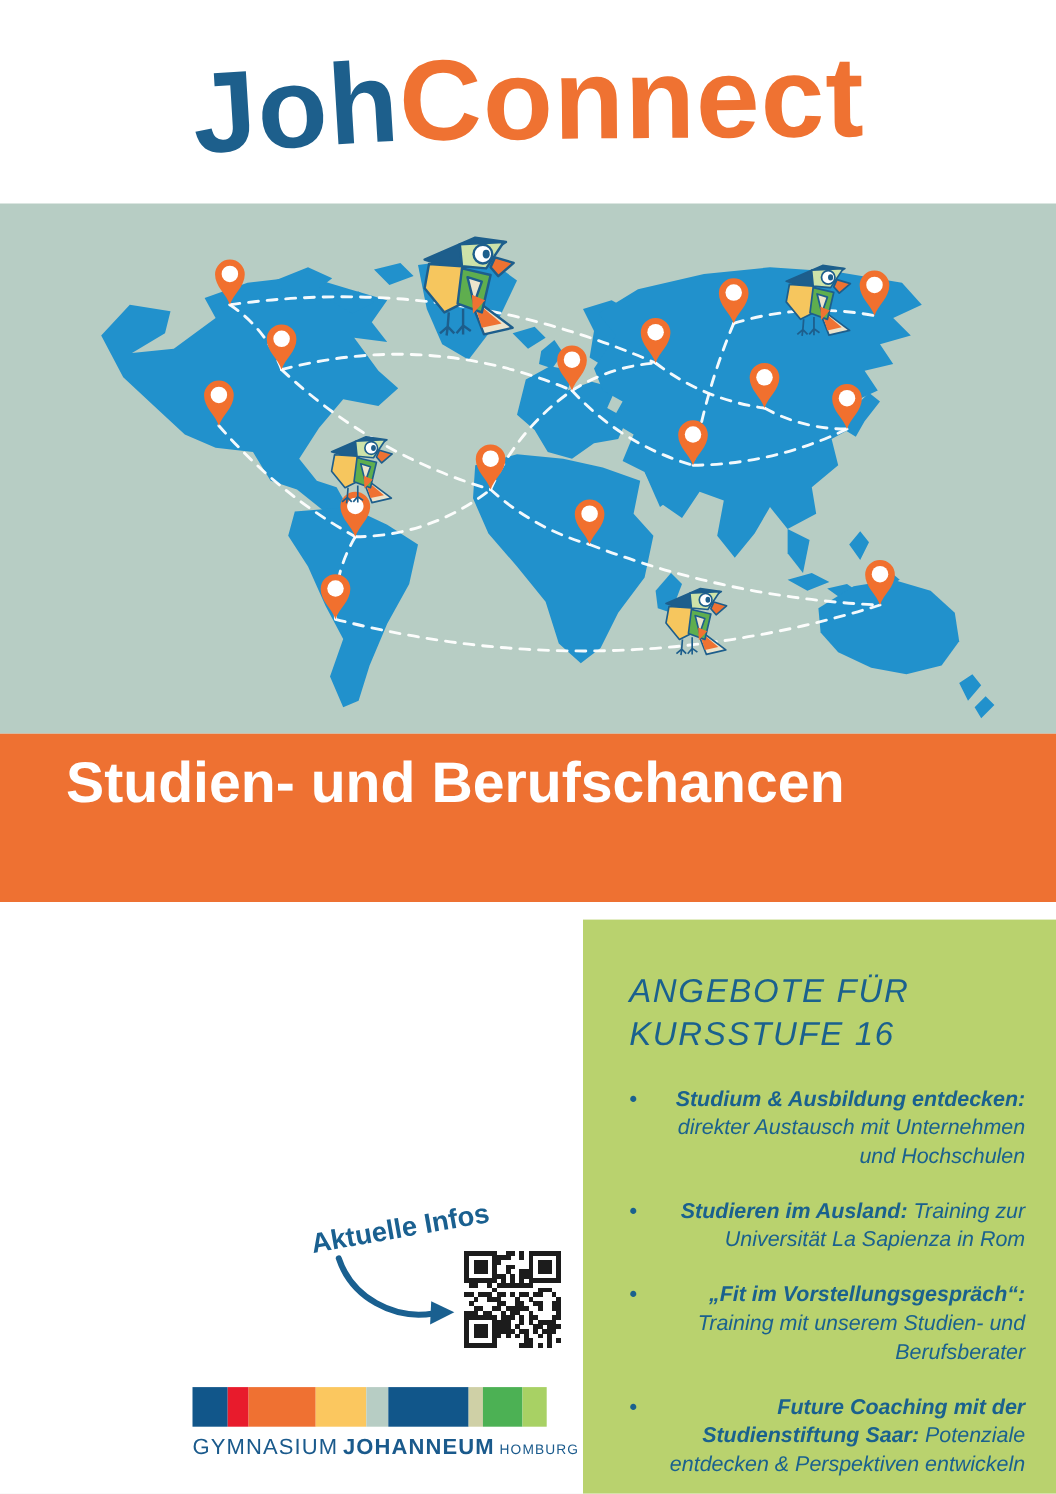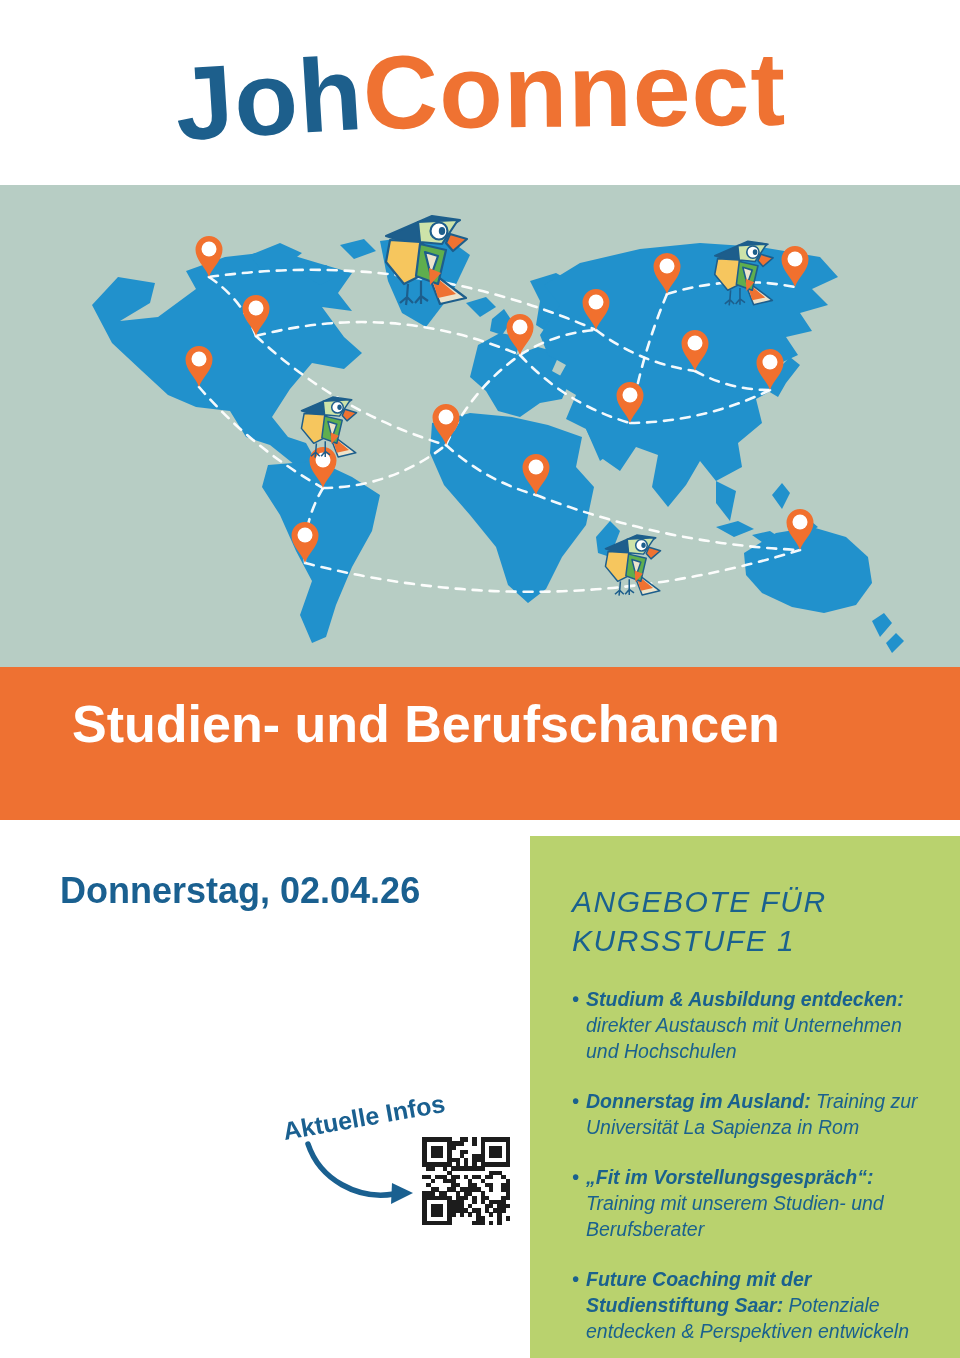--- a/index.html
+++ b/index.html
@@ -26,21 +26,21 @@
   }
   .map-section svg{display:block;}
   .continent{fill:#2191cc; stroke:none;}
   .route{fill:none; stroke:#ffffff; stroke-width:2.6; stroke-dasharray:9 8; stroke-linecap:round; opacity:.95;}
   
   .banner{
     position:absolute; left:0; top:667px; width:960px; height:153px;
     background:#ee7132; box-sizing:border-box; padding:16px 0 0 60px;
   }
   .banner h2{
-    margin:12px; color:#ffffff; font-size:52px; font-weight:bold; line-height:58px; letter-spacing:0;
+    margin:0; color:#ffffff; font-size:52px; font-weight:bold; line-height:58px; letter-spacing:0;
   }
   
   .bottom{position:absolute; left:0; top:820px; width:960px; height:538px;}
   .left-panel{
     position:absolute; left:0; top:0; width:530px; height:538px; background:#ffffff;
     box-sizing:border-box; padding:42px 0 0 60px;
   }
   .detail{
     margin:0; color:#1a6090; font-size:36px; font-weight:bold; line-height:57px; white-space:nowrap;
   }
@@ -62,21 +62,21 @@
     position:absolute; left:530px; top:16px; width:430px; height:694px; background:#b9d26e;
     box-sizing:border-box; padding:46px 28px 0 42px;font-style:italic;
   }
   .offers-heading{
     margin:0; color:#1a618e; font-size:30px; font-weight:normal;
     letter-spacing:1.5px; line-height:39px;
   }
   .offers-list{list-style:none; margin:26px 0 0 0; padding:0;}
   .offer-item{display:flex; margin-bottom:24px; color:#1a618e;}
   .offer-dot{flex:0 0 14px; font-size:19.5px; line-height:26px; font-weight:bold;}
-  .offer-text{margin:0; font-size:19.5px; line-height:26px;}
+  .offer-text{margin:0; font-size:19.5px; line-height:26px;text-align:right;}
   .offer-lead{font-weight:bold;}
 </style>
 </head>
 <body>
 
 <div class="poster">
 
   <header class="masthead">
     <h1 class="title"><span class="t-joh">Joh</span><span class="t-connect">Connect</span></h1>
   </header>
@@ -210,21 +210,20 @@
     </svg>
   </section>
 
   <section class="banner">
     <h2><span>Studien- und Berufschancen</span><br></h2>
   </section>
 
   <section class="bottom">
 
     <div class="left-panel">
-      <p class="detail">Donnerstag, 02.04.26</p>
 
       <div class="qr-label">Aktuelle Infos</div>
 
       <svg class="arrow-svg" width="120" height="80" viewBox="0 0 120 80">
         <path d="M8 6 C 20 42, 58 62, 94 56" fill="none" stroke="#1a6090" stroke-width="5.5" stroke-linecap="round"></path>
         <polygon points="92,45 113,55 91,66" fill="#1a6090"></polygon>
       </svg>
 
       <svg id="qr" class="qr-svg" width="96" height="96" viewBox="0 0 96 96" shape-rendering="crispEdges">
           <rect x="4.173913043478261" y="4.173913043478261" width="4.373913043478261" height="4.373913043478261" fill="#1c1c1c"></rect>
@@ -459,32 +458,50 @@
           <rect x="20.869565217391305" y="87.65217391304347" width="4.373913043478261" height="4.373913043478261" fill="#1c1c1c"></rect>
           <rect x="25.043478260869563" y="87.65217391304347" width="4.373913043478261" height="4.373913043478261" fill="#1c1c1c"></rect>
           <rect x="29.217391304347824" y="87.65217391304347" width="4.373913043478261" height="4.373913043478261" fill="#1c1c1c"></rect>
           <rect x="54.26086956521739" y="87.65217391304347" width="4.373913043478261" height="4.373913043478261" fill="#1c1c1c"></rect>
           <rect x="58.43478260869565" y="87.65217391304347" width="4.373913043478261" height="4.373913043478261" fill="#1c1c1c"></rect>
           <rect x="62.608695652173914" y="87.65217391304347" width="4.373913043478261" height="4.373913043478261" fill="#1c1c1c"></rect>
           <rect x="70.95652173913044" y="87.65217391304347" width="4.373913043478261" height="4.373913043478261" fill="#1c1c1c"></rect>
           <rect x="79.30434782608695" y="87.65217391304347" width="4.373913043478261" height="4.373913043478261" fill="#1c1c1c"></rect>
         </svg>
 
+      <div class="logo">
+        <div id="logo-stripes" class="logo-stripes">
+            <div style="flex: 33 0 0px; background: rgb(17, 86, 138);"></div>
+            <div style="flex: 19 0 0px; background: rgb(232, 27, 44);"></div>
+            <div style="flex: 62 0 0px; background: rgb(239, 113, 50);"></div>
+            <div style="flex: 47 0 0px; background: rgb(251, 199, 95);"></div>
+            <div style="flex: 20 0 0px; background: rgb(183, 205, 196);"></div>
+            <div style="flex: 75 0 0px; background: rgb(17, 86, 138);"></div>
+            <div style="flex: 13 0 0px; background: rgb(207, 208, 166);"></div>
+            <div style="flex: 37 0 0px; background: rgb(76, 177, 84);"></div>
+            <div style="flex: 22 0 0px; background: rgb(168, 209, 100);"></div>
+          </div>
+        <div class="logo-text">
+          <span class="lt-reg">GYMNASIUM</span>
+          <span class="lt-bold">JOHANNEUM</span>
+          <span class="lt-city">HOMBURG</span>
+        </div>
+      </div>
     </div>
 
     <div class="right-panel">
-      <h3 class="offers-heading"><span>ANGEBOTE FÜR</span><br><span>KURSSTUFE 1</span></h3>
+      <h3 class="offers-heading"><span>ANGEBOTE FÜR</span><br><span>KURSSTUFE 16</span></h3>
       <ul class="offers-list">
         <li class="offer-item">
           <span class="offer-dot">•</span>
           <p class="offer-text"><span class="offer-lead">Studium &amp; Ausbildung entdecken:</span> <span>direkter Austausch mit Unternehmen und Hochschulen</span></p>
         </li>
         <li class="offer-item">
           <span class="offer-dot">•</span>
-          <p class="offer-text"><span class="offer-lead">Donnerstag im Ausland:</span> <span>Training zur Universität La Sapienza in Rom</span></p>
+          <p class="offer-text"><span class="offer-lead">Studieren im Ausland:</span> <span>Training zur Universität La Sapienza in Rom</span></p>
         </li>
         <li class="offer-item">
           <span class="offer-dot">•</span>
           <p class="offer-text"><span class="offer-lead">„Fit im Vorstellungsgespräch“:</span> <span>Training mit unserem Studien- und Berufsberater</span></p>
         </li>
         <li class="offer-item">
           <span class="offer-dot">•</span>
           <p class="offer-text"><span class="offer-lead">Future Coaching mit der Studienstiftung Saar:</span> <span>Potenziale entdecken &amp; Perspektiven entwickeln</span></p>
         </li>
       </ul>

